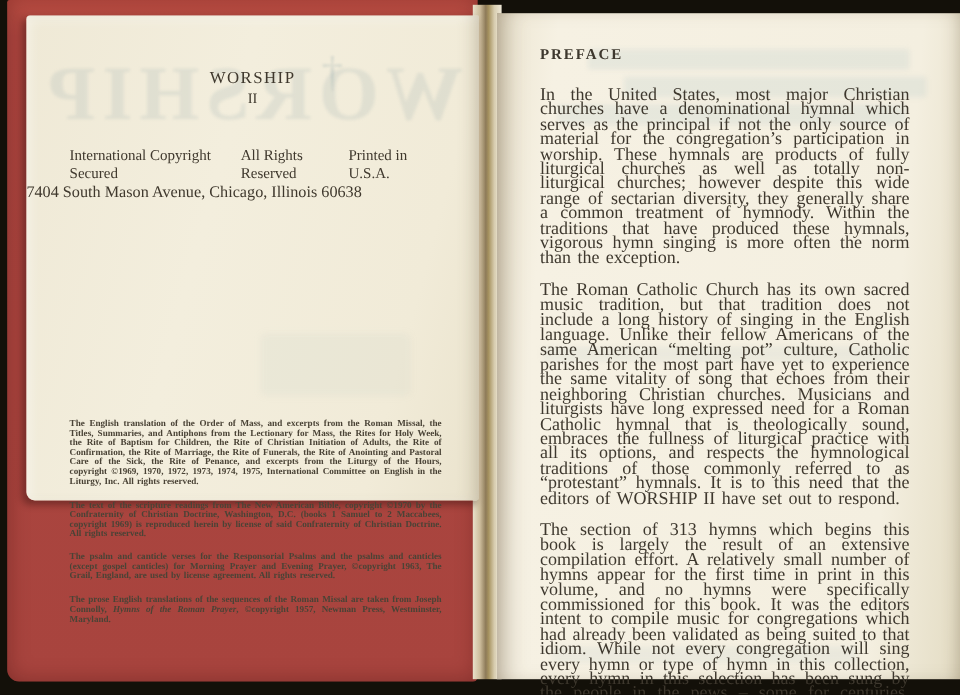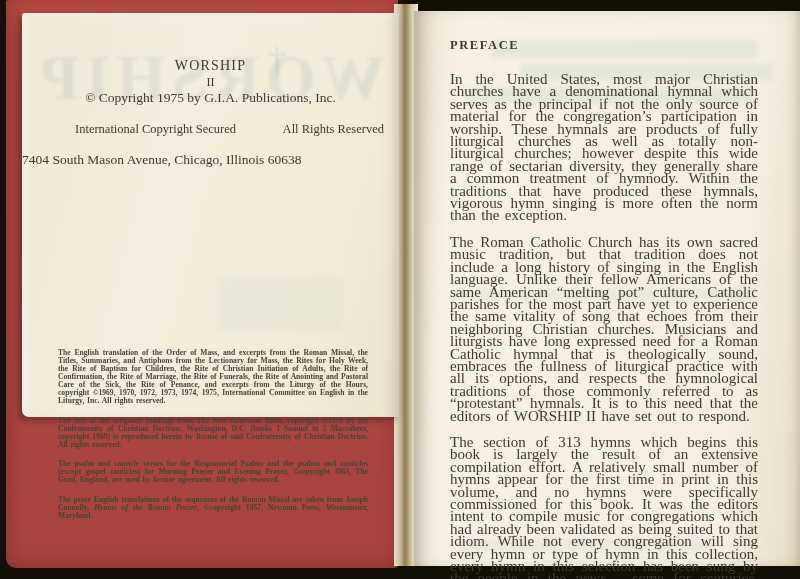--- a/index.html
+++ b/index.html
@@ -52,21 +52,21 @@
   .bleed.b4 { left:38px;  top:278px; width:304px; height:12px; background:rgba(150,178,188,0.10); }
   .bleed.b5 { left:46px;  top:528px; width:254px; height:13px; background:rgba(150,178,188,0.10); }
   .bleed-left { position:absolute; left:195px; top:265px; width:125px; height:52px;
     background:rgba(140,165,172,0.07); filter:blur(3px); border-radius:4px; }
 
   
   .lp-title   { position:absolute; top:45px;  left:0; width:100%; text-align:center; font-size:14px; letter-spacing:1.2px; color:#3f382d; }
   .lp-vol     { position:absolute; top:62px;  left:0; width:100%; text-align:center; font-size:12px; color:#3f382d; }
   .lp-copy    { position:absolute; top:77px;  left:0; width:100%; text-align:center; font-size:13.5px; color:#3f382d; }
   .lp-addr    { position:absolute; top:93.5px;left:0; width:100%; font-size:13.5px; color:#3f382d;margin-top:45px; }
-  .lp-rights  { position:absolute; top:109px; left:53px; width:309px; display:flex; justify-content:space-between; font-size:12.5px; color:#3f382d; }
+  .lp-rights  { position:absolute; top:109px; left:36px; width:309px; display:flex; justify-content:space-between; font-size:12.5px; color:#3f382d; }
   .lp-notices { position:absolute; top:336px; left:36px; width:310px; font-size:7.6px; line-height:7.95px; text-align:justify; color:#4a4336; word-spacing:0.8px;font-weight:bold; }
   .lp-notices p { margin:0 0 12px 0; }
 
   
   .rp-content { position:absolute; top:27px; left:36px; width:308px; color:#3e382e; }
   .rp-heading { font-size:12.5px; font-weight:bold; letter-spacing:1.6px; margin:0 0 20px 0; }
   .rp-content p { font-size:15px; line-height:12.4px; text-align:justify; word-spacing:1.6px; margin:0 0 14px 0; }
 </style>
 </head>
 <body>
@@ -76,25 +76,25 @@
   <div class="cover-edge"></div>
   <div class="spine"></div>
 
   <div class="page-left">
     <div class="ghost-title">WORSHIP</div>
     <div class="ghost-cross">†</div>
     <div class="bleed-left"></div>
 
     <div class="lp-title">WORSHIP</div>
     <div class="lp-vol">II</div>
-    <div class="lp-copy">© Copyright 1975 by G.I.A. Publications, Inc.</div>
     <div class="lp-addr">7404 South Mason Avenue, Chicago, Illinois 60638</div>
     <div class="lp-rights">
       <span>International Copyright Secured</span>
       <span>All Rights Reserved</span>
+      <span>Printed in U.S.A.</span>
     </div>
 
     <div class="lp-notices">
       <p>The English translation of the Order of Mass, and excerpts from the Roman Missal, the Titles, Summaries, and Antiphons from the Lectionary for Mass, the Rites for Holy Week, the Rite of Baptism for Children, the Rite of Christian Initiation of Adults, the Rite of Confirmation, the Rite of Marriage, the Rite of Funerals, the Rite of Anointing and Pastoral Care of the Sick, the Rite of Penance, and excerpts from the Liturgy of the Hours, copyright ©1969, 1970, 1972, 1973, 1974, 1975, International Committee on English in the Liturgy, Inc. All rights reserved.</p>
       <p>The text of the scripture readings from The New American Bible, copyright ©1970 by the Confraternity of Christian Doctrine, Washington, D.C. (books 1 Samuel to 2 Maccabees, copyright 1969) is reproduced herein by license of said Confraternity of Christian Doctrine. All rights reserved.</p>
       <p>The psalm and canticle verses for the Responsorial Psalms and the psalms and canticles (except gospel canticles) for Morning Prayer and Evening Prayer, ©copyright 1963, The Grail, England, are used by license agreement. All rights reserved.</p>
       <p><span>The prose English translations of the sequences of the Roman Missal are taken from Joseph Connolly, </span><i>Hymns of the Roman Prayer</i><span>, ©copyright 1957, Newman Press, Westminster, Maryland.</span></p>
     </div>
   </div>
 

